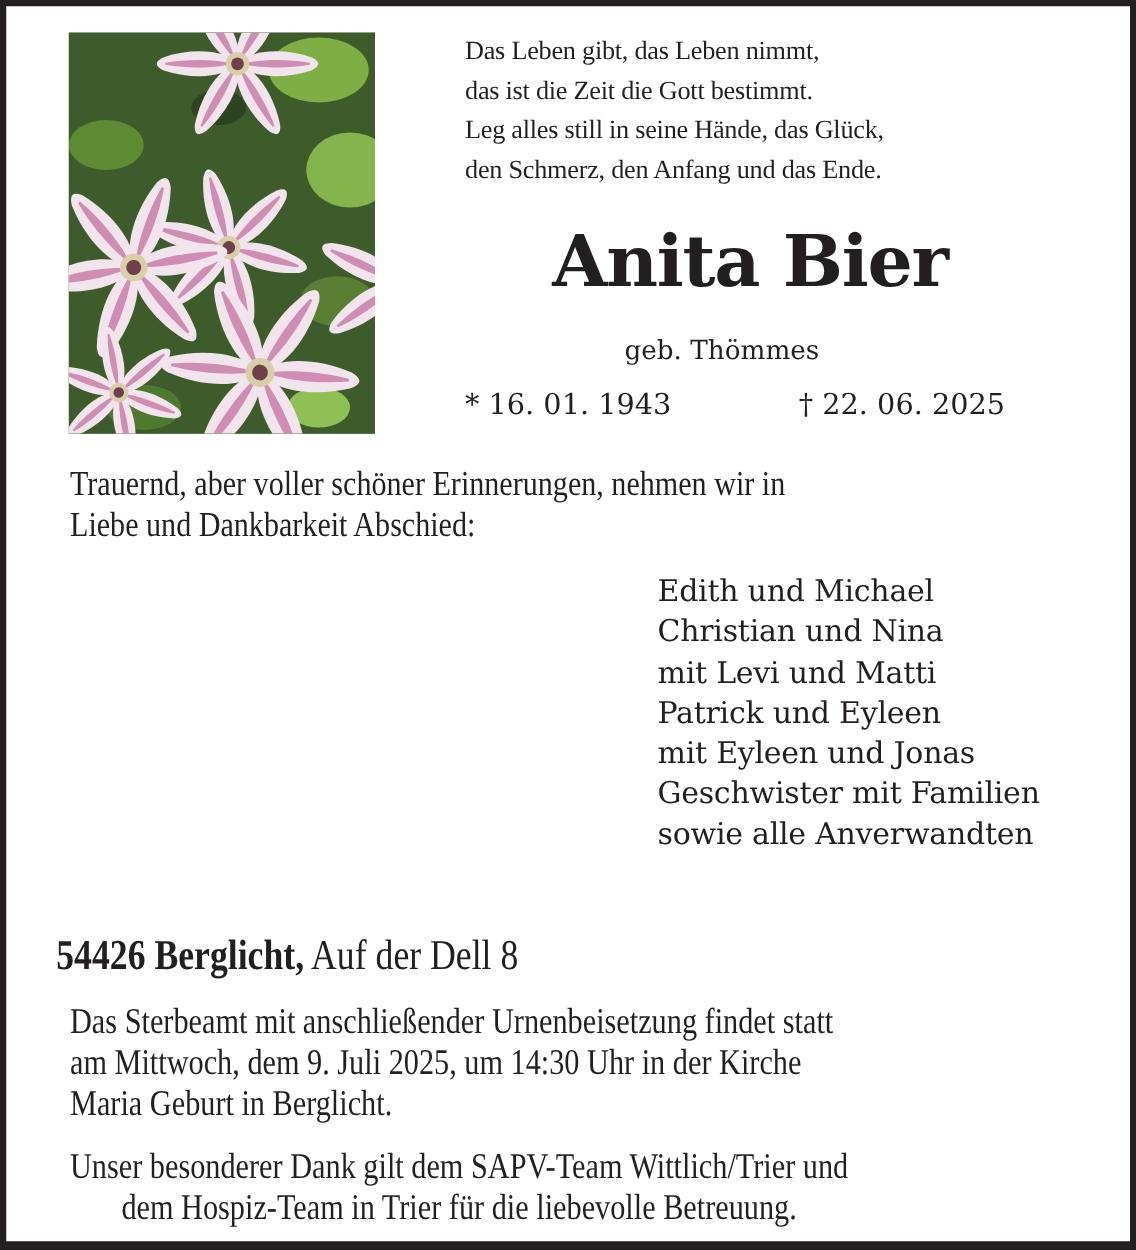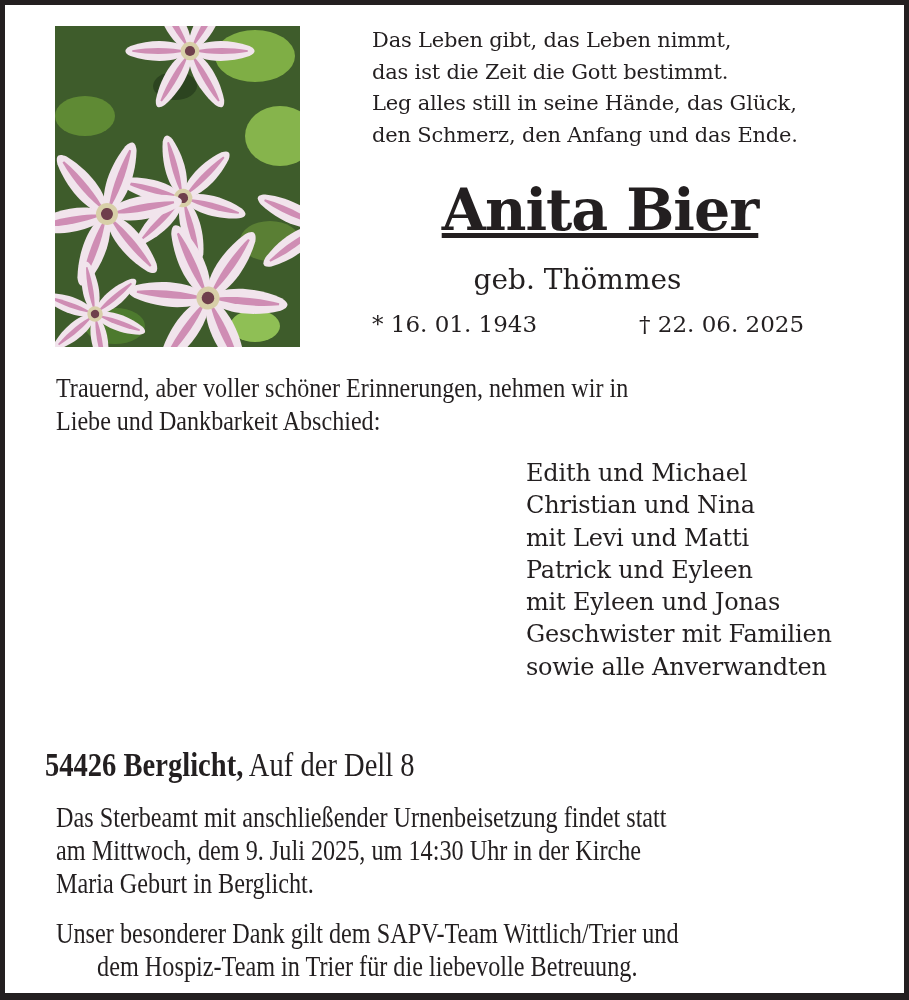--- a/index.html
+++ b/index.html
@@ -12,28 +12,28 @@
   }
   .photo {
     position: absolute; left: 50px; top: 21px; width: 245px; height: 321px;
     overflow: hidden; background: #3f5f2a;
   }
   .photo svg { display: block; width: 100%; height: 100%; }
   .verse {
     position: absolute; left: 367px; top: 20px; width: 520px;
     font-size: 21px; line-height: 31.5px; letter-spacing: -0.2px;
   }
-  .verse div { white-space: nowrap; }
+  .verse div { white-space: nowrap; font-family: Liberation Serif, serif; }
   .name {
     position: absolute; left: 365px; top: 170px; width: 460px; text-align: center;
-    font-size: 57px; font-weight: bold; line-height: 70px; letter-spacing: -1px; text-decoration: underline;
+    font-size: 57px; font-weight: bold; line-height: 70px; letter-spacing: -1px;
   }
   .maiden {
     position: absolute; left: 380px; top: 260px; width: 385px; text-align: center;
-    font-size: 28px; line-height: 30px;
+    font-size: 21px; line-height: 30px;
   }
   .dates {
     position: absolute; left: 367px; top: 303px; width: 445px;
     font-size: 23px; line-height: 32px;
   }
   .dates .born { position: absolute; left: 0; top: 0; white-space: nowrap; }
   .dates .died { position: absolute; left: 267px; top: 0; white-space: nowrap; }
   .condensed {
     transform-origin: 0 0; white-space: nowrap;
     font-family: "Liberation Serif", "DejaVu Serif", serif;

